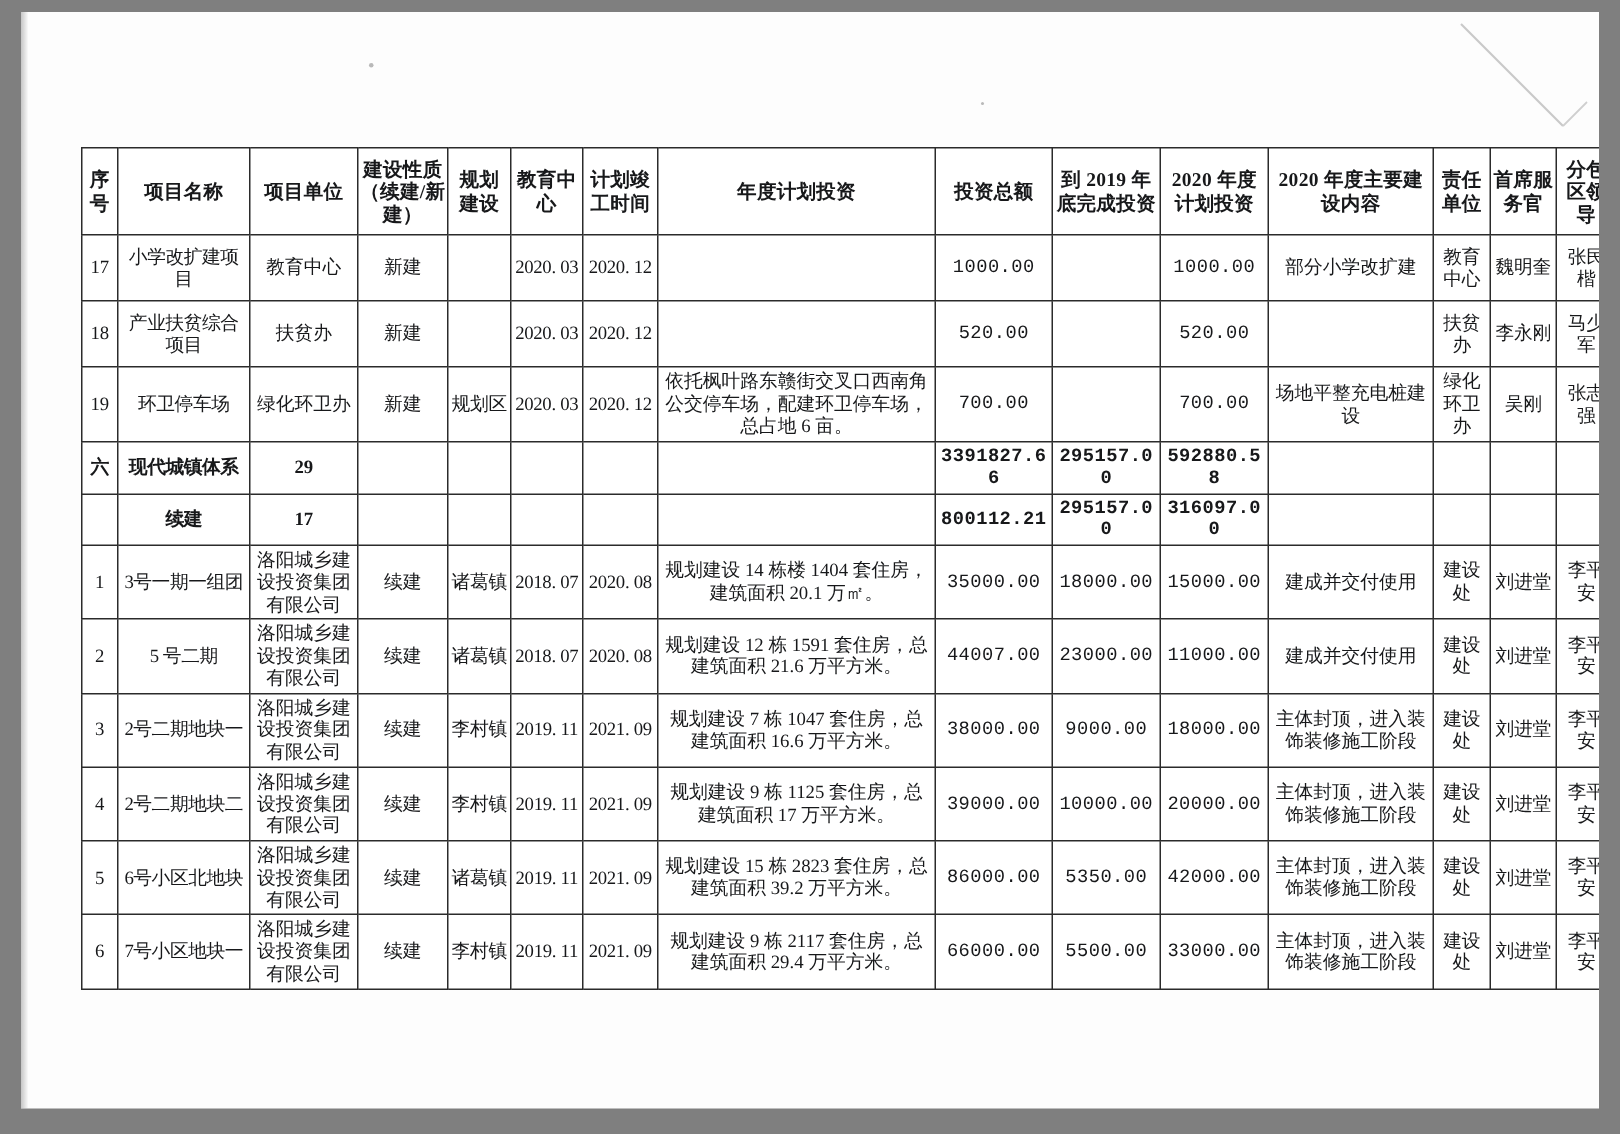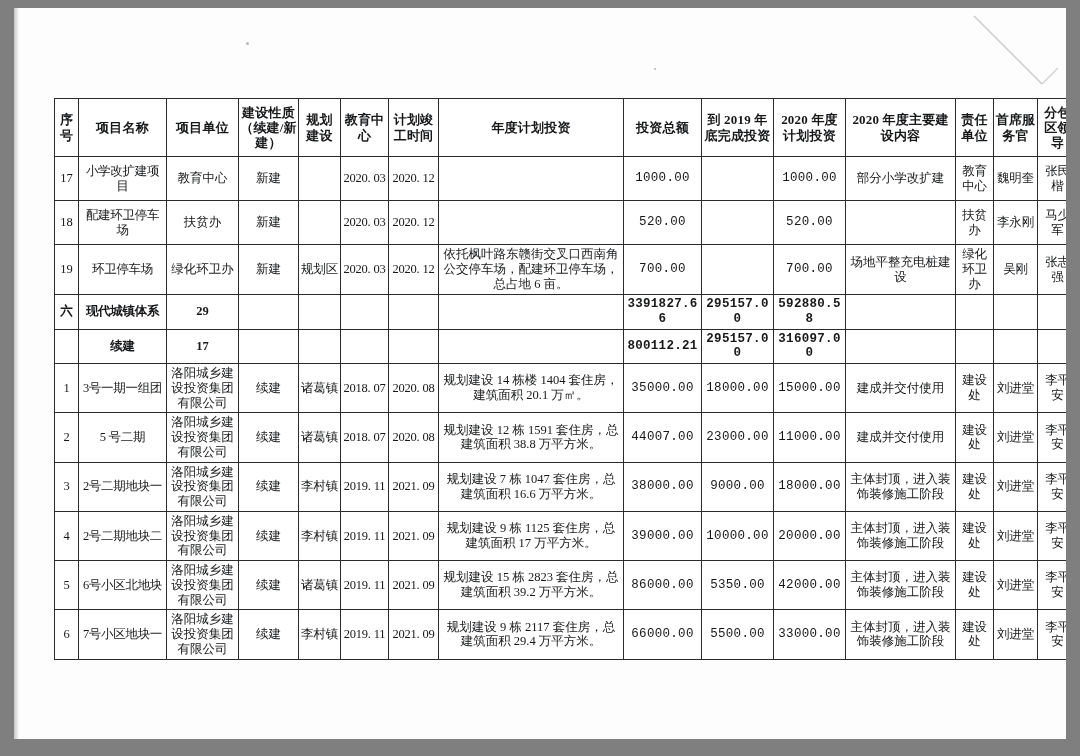--- a/index.html
+++ b/index.html
@@ -149,21 +149,21 @@
             <td class="num">1000.00</td>
             <td class="num"></td>
             <td class="num">1000.00</td>
             <td>部分小学改扩建</td>
             <td class="tight">教育中心</td>
             <td class="tight">魏明奎</td>
             <td class="tight">张民楷</td>
           </tr>
           <tr style="height: 44px;">
             <td class="seq">18</td>
-            <td class="namecell">配建环卫停车场</td>
+            <td class="namecell">产业扶贫综合项目</td>
             <td class="unit2">扶贫办</td>
             <td>新建</td>
             <td class="tight"></td>
             <td class="nowrapcell">2020. 03</td>
             <td class="nowrapcell">2020. 12</td>
             <td class="left"></td>
             <td class="num">520.00</td>
             <td class="num"></td>
             <td class="num">520.00</td>
             <td></td>
@@ -240,21 +240,21 @@
             <td class="tight">李平安</td>
           </tr>
           <tr style="height: 48px;">
             <td class="seq">2</td>
             <td class="namecell">5 号二期</td>
             <td class="unit2">洛阳城乡建设投资集团有限公司</td>
             <td>续建</td>
             <td class="tight">诸葛镇</td>
             <td class="nowrapcell">2018. 07</td>
             <td class="nowrapcell">2020. 08</td>
-            <td class="left">规划建设 12 栋 1591 套住房，总建筑面积 38.8 万平方米。</td>
+            <td class="left">规划建设 12 栋 1591 套住房，总建筑面积 21.6 万平方米。</td>
             <td class="num">44007.00</td>
             <td class="num">23000.00</td>
             <td class="num">11000.00</td>
             <td>建成并交付使用</td>
             <td class="tight">建设处</td>
             <td class="tight">刘进堂</td>
             <td class="tight">李平安</td>
           </tr>
           <tr style="height: 48px;">
             <td class="seq">3</td>

